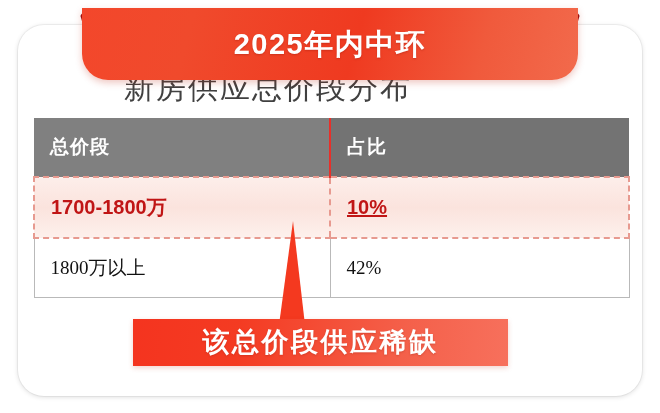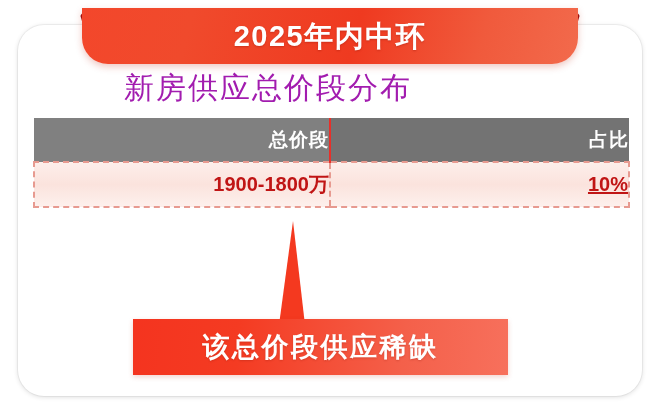--- a/index.html
+++ b/index.html
@@ -56,21 +56,21 @@
     right: 78px;
     border-radius: 0 16px 0 0;
     clip-path: polygon(0 0, 100% 0, 78% 100%, 0 100%);
   }
 
   .ribbon {
     position: absolute;
     left: 82px;
     top: 8px;
     width: 496px;
-    height: 56px;
+    height: 72px;
     background: linear-gradient(105deg, #f3472b 0%, #f04a2c 22%, #ef3a20 55%, #f05a3c 80%, #f26a4c 100%);
     border-radius: 0 0 26px 26px;
     z-index: 2;
     box-shadow: 0 3px 7px rgba(190, 40, 20, 0.25);
     display: flex;
     align-items: center;
     justify-content: center;
   }
 
   .ribbon-title {
@@ -83,21 +83,21 @@
     white-space: nowrap;
   }
 
   
   .subtitle {
     position: absolute;
     left: 0;
     top: 68px;
     width: 536px;
     text-align: center;
-    color: #a21caf;
+    color: #404040;
     font-size: 30px;
     font-weight: 500;
     letter-spacing: 2px;
     line-height: 40px;
     white-space: nowrap;
   }
 
   
   .table {
     position: absolute;
@@ -106,23 +106,23 @@
     width: 595px;
     border-collapse: collapse;
     table-layout: fixed;
     z-index: 3;
   }
 
   .table col.c1 { width: 296px; }
   .table col.c2 { width: 299px; }
 
   .table th, .table td {
-    text-align: right;
+    text-align: left;
     vertical-align: middle;
-    padding: 0;
+    padding: 16px;
   }
 
   .hdr-row th { height: 44px; }
 
   .th-cat {
     background: #808080;
     color: #ffffff;
     font-size: 19px;
     font-weight: bold;
     letter-spacing: 1px;
@@ -180,21 +180,21 @@
     height: 104px;
     z-index: 6;
   }
 
   
   .callout {
     position: absolute;
     left: 133px;
     top: 319px;
     width: 375px;
-    height: 56px;
+    height: 47px;
     background: linear-gradient(95deg, #f4341f 0%, #f43b22 28%, #f4604a 72%, #f7705c 100%);
     display: flex;
     align-items: center;
     justify-content: center;
     z-index: 7;
     box-shadow: 0 2px 5px rgba(200,60,40,0.22);
   }
 
   .callout-text {
     color: #ffffff;
@@ -227,22 +227,26 @@
     <col class="c2">
   </colgroup>
   <thead>
     <tr class="hdr-row">
       <th class="th-cat">总价段</th>
       <th class="th-pct">占比</th>
     </tr>
   </thead>
   <tbody>
     <tr class="hl-row">
-      <td>1900-1800万</td>
+      <td>1700-1800万</td>
       <td>10%</td>
+    </tr>
+    <tr class="data-row">
+      <td>1800万以上</td>
+      <td>42%</td>
     </tr>
   </tbody>
 </table>
 
 <svg class="arrow" viewBox="0 0 38 104" preserveAspectRatio="none">
   <polygon points="18,0 30,104 4,104" fill="#f4391f"></polygon>
 </svg>
 
 <div class="callout">
   <span class="callout-text">该总价段供应稀缺</span>

